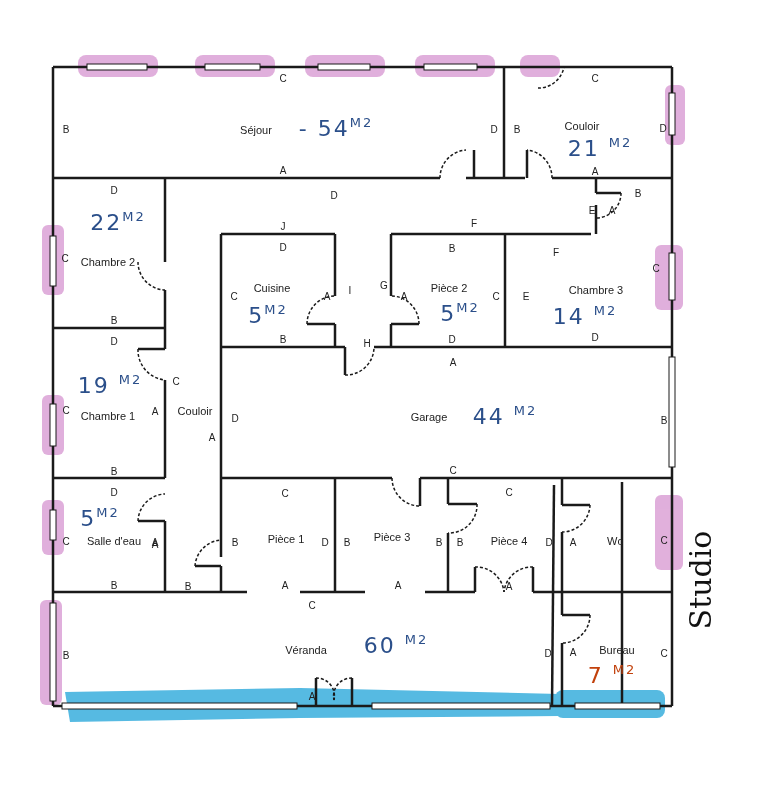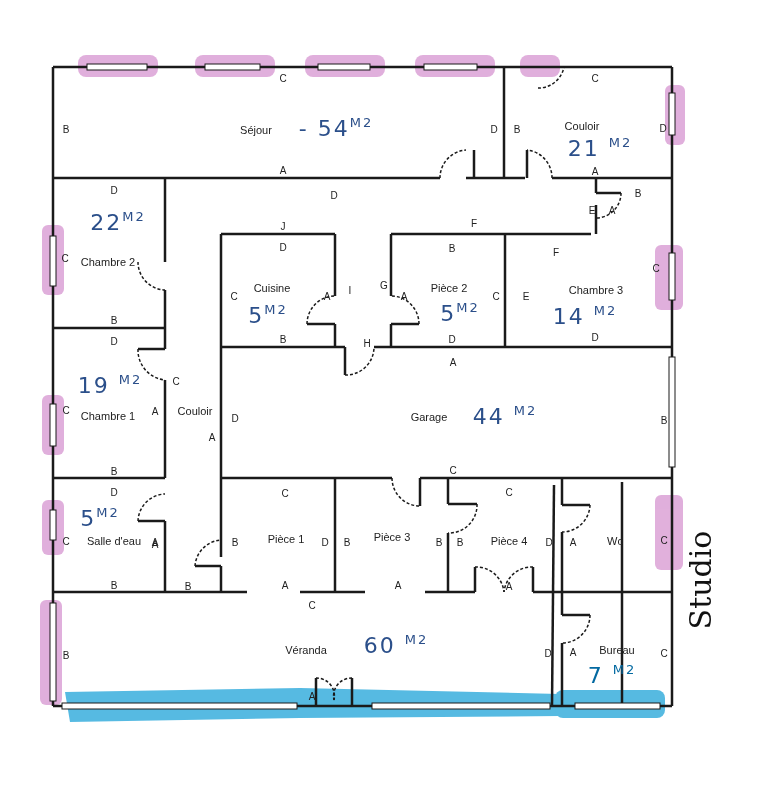--- a/index.html
+++ b/index.html
@@ -168,21 +168,21 @@
 <div class="area" style="left:336px;top:128px">- <span>54</span><sup>M2</sup></div>
 <div class="area" style="left:600px;top:148px"><span>21</span> <sup>M2</sup></div>
 <div class="area" style="left:118px;top:222px"><span>22</span><sup>M2</sup></div>
 <div class="area" style="left:268px;top:315px"><span>5</span><sup>M2</sup></div>
 <div class="area" style="left:460px;top:313px"><span>5</span><sup>M2</sup></div>
 <div class="area" style="left:585px;top:316px"><span>14</span> <sup>M2</sup></div>
 <div class="area" style="left:110px;top:385px"><span>19</span> <sup>M2</sup></div>
 <div class="area" style="left:505px;top:416px"><span>44</span> <sup>M2</sup></div>
 <div class="area" style="left:100px;top:518px"><span>5</span><sup>M2</sup></div>
 <div class="area" style="left:396px;top:645px"><span>60</span> <sup>M2</sup></div>
-<div class="area" style="left:612px;top:675px;color:#0369a1"><span>7</span> <sup>M2</sup></div>
+<div class="area" style="left:612px;top:675px;color:#c2410c"><span>7</span> <sup>M2</sup></div>
 
 <div class="studio" style="left:700px;top:580px">Studio</div>
 
 <div class="lbl" style="left:283px;top:78px">C</div>
 <div class="lbl" style="left:66px;top:129px">B</div>
 <div class="lbl" style="left:283px;top:170px">A</div>
 <div class="lbl" style="left:494px;top:129px">D</div>
 <div class="lbl" style="left:595px;top:78px">C</div>
 <div class="lbl" style="left:517px;top:129px">B</div>
 <div class="lbl" style="left:663px;top:128px">D</div>

